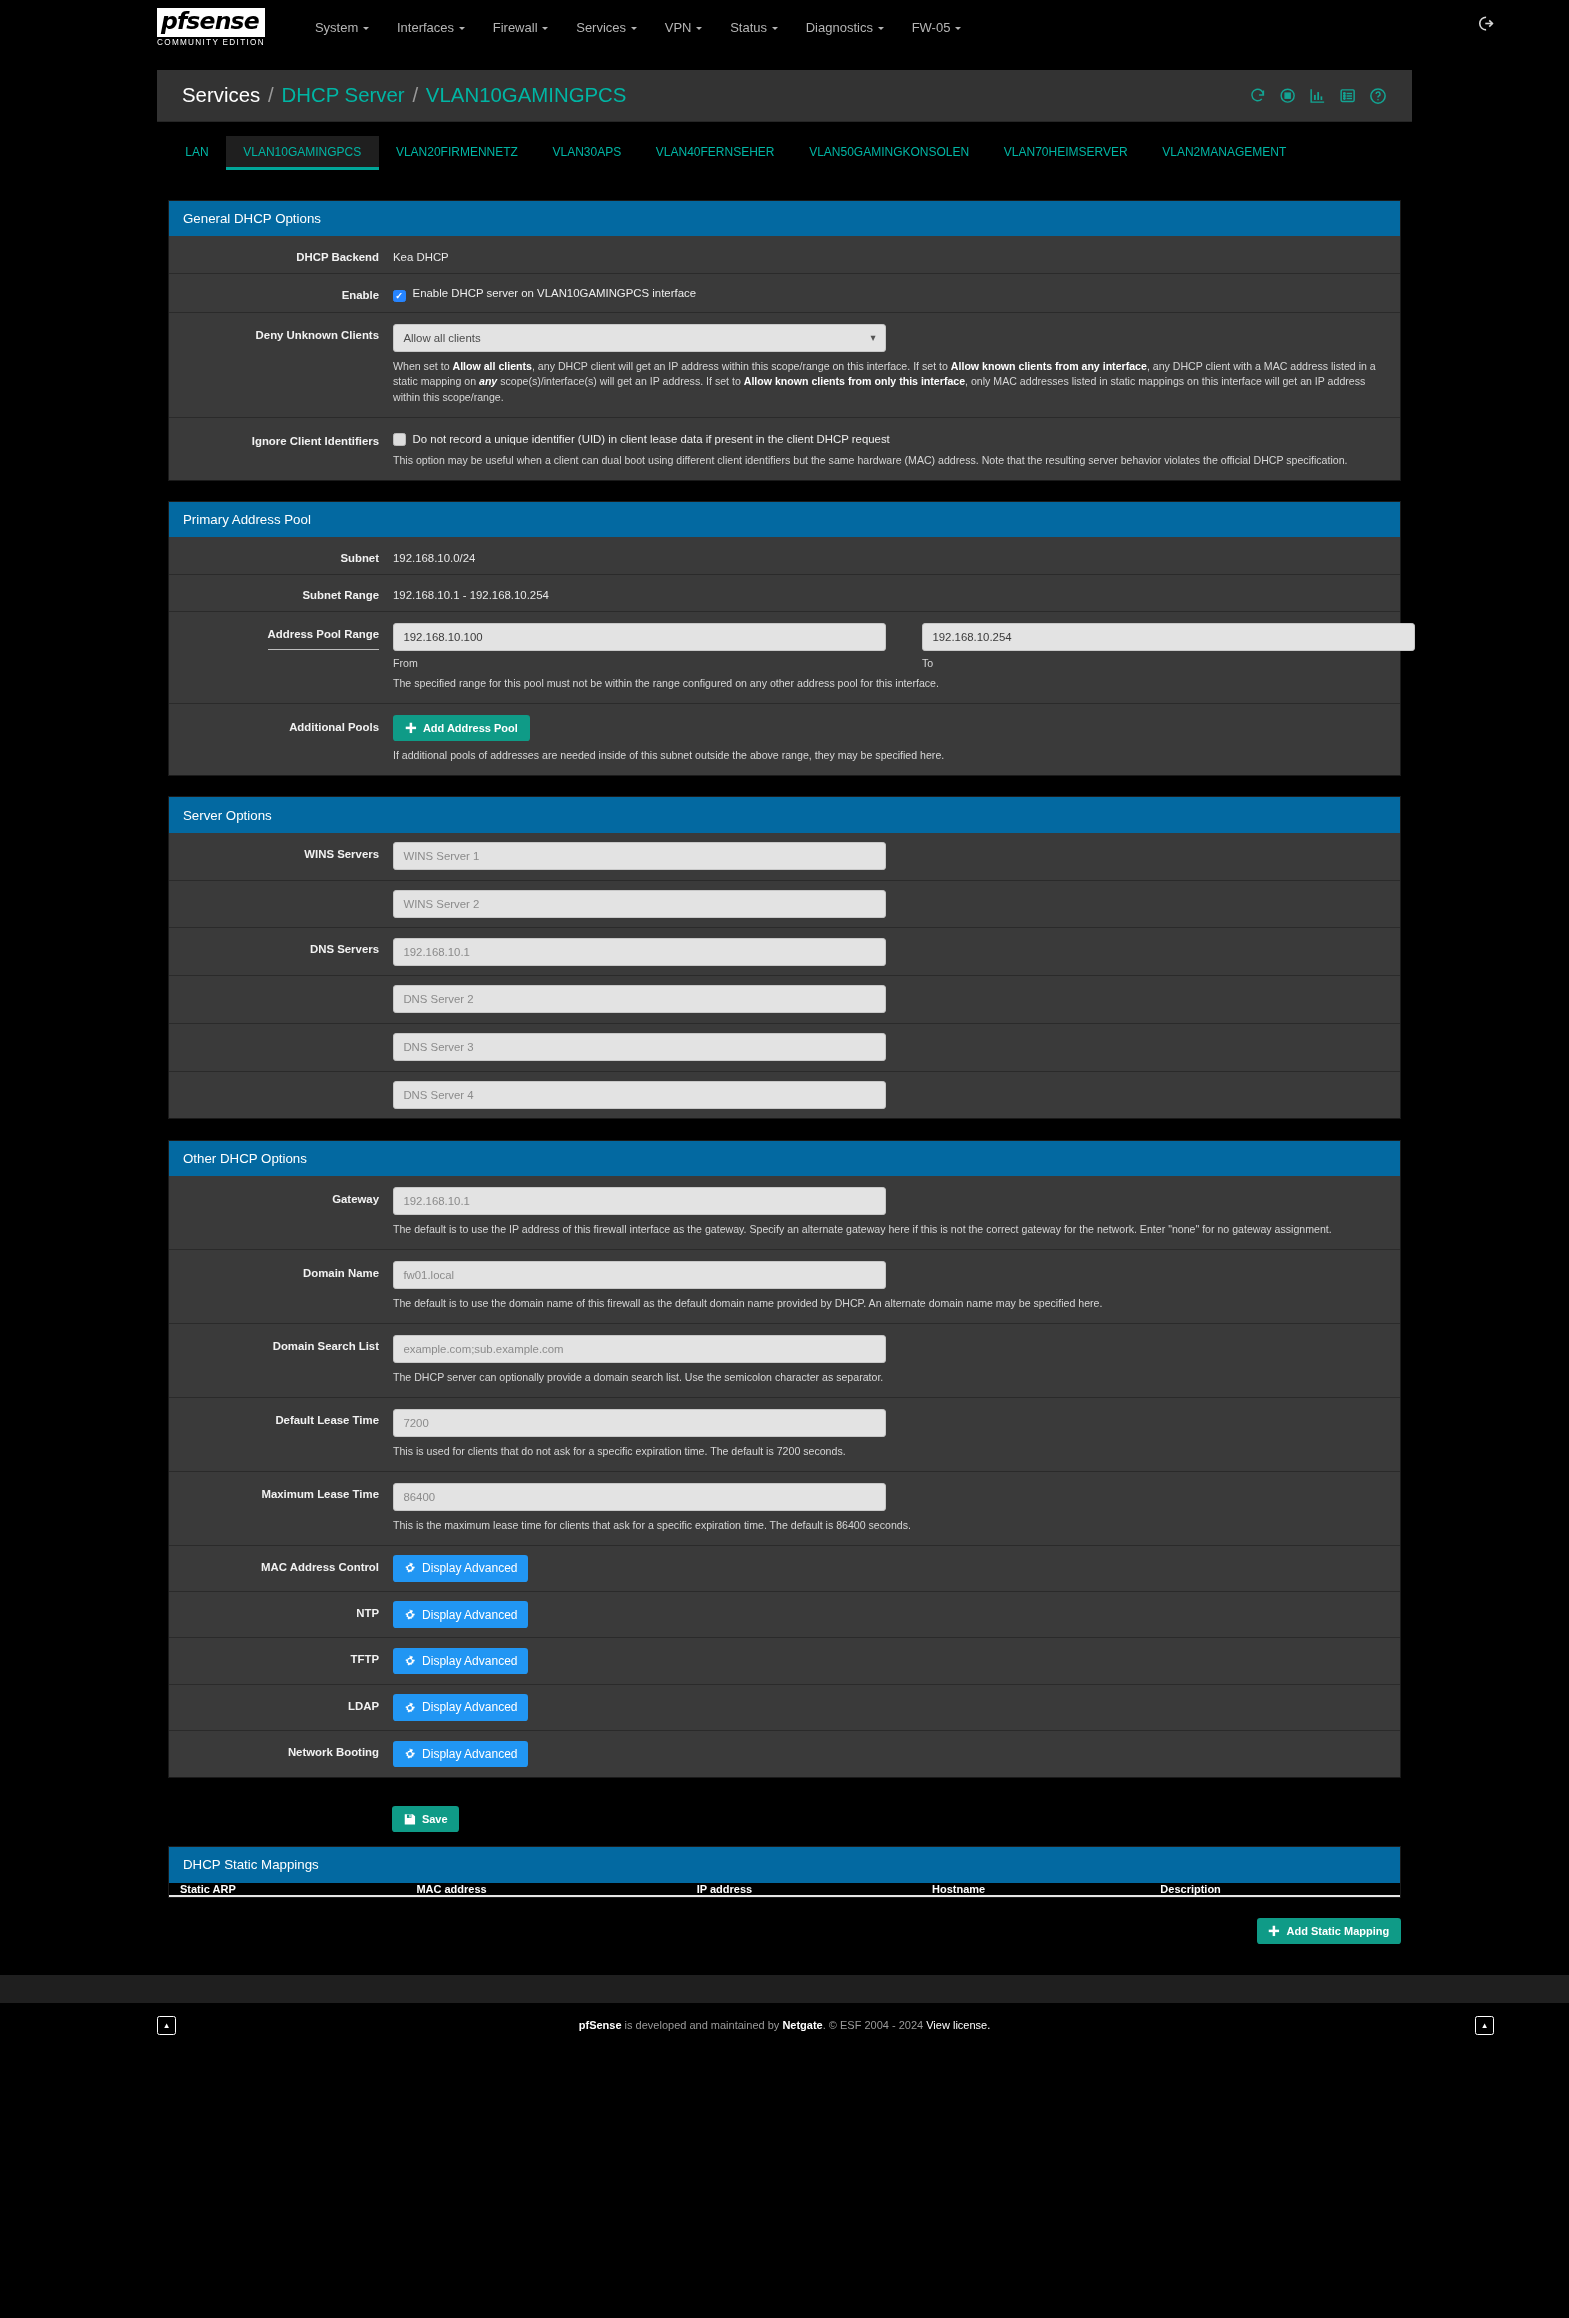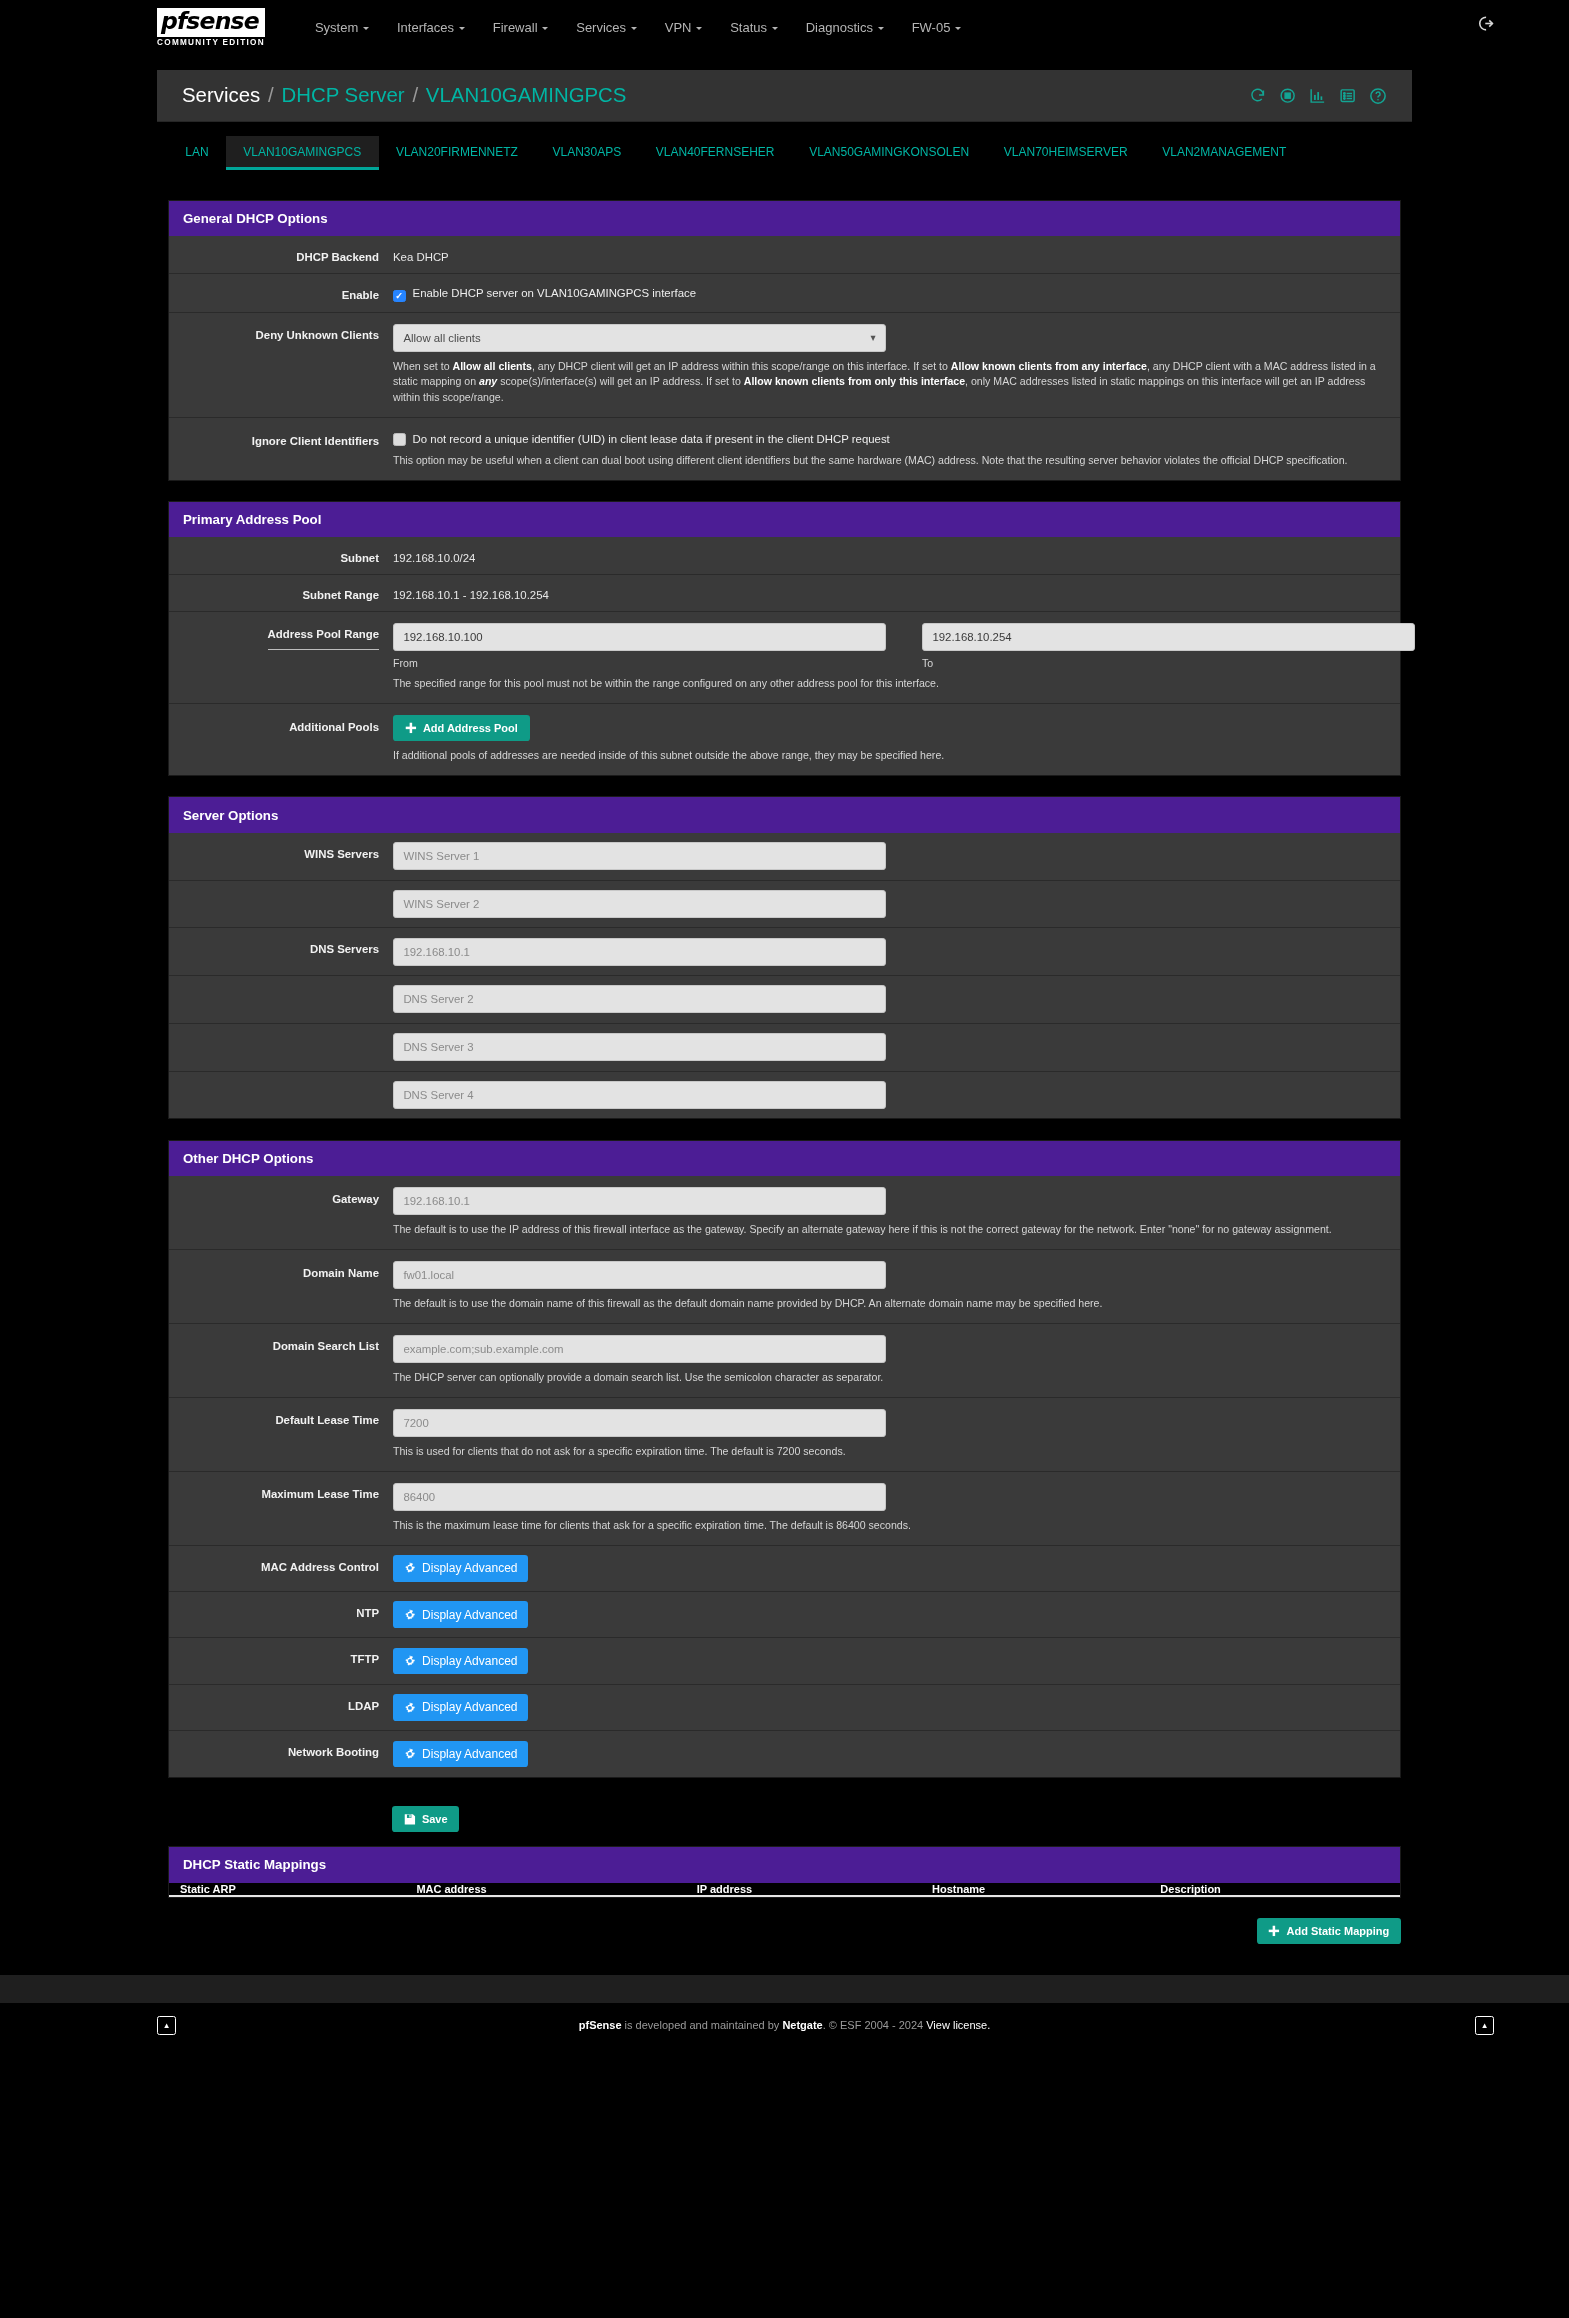--- a/index.html
+++ b/index.html
@@ -21,21 +21,21 @@
   .brand { display:flex; flex-direction:column; justify-content:center; margin-right:36px; }
   .brand-logo {
     background:#fff; color:#000;
     font-size:23.5px; font-weight:bold; font-style:italic;
     letter-spacing:-0.8px; line-height:1;
     padding:2.4px 4.7px 3.1px 3.9px; display:inline-block;
     font-family:"DejaVu Sans", sans-serif;
   }
   .brand-sub {
     color:#fff; font-size:8.2px; letter-spacing:1.3px;
-    margin-top:1px; font-weight:bold;
+    margin-top:1px; font-weight:normal;
   }
   .nav-items { display:flex; align-items:center; gap:0; }
   .nav-item {
     color:#b5b5b5; font-size:13px;
     padding:0 14px; line-height:55px;
     cursor:pointer; white-space:nowrap;
   }
   .caret {
     display:inline-block; width:0; height:0; margin-left:4.7px;
     border-left:3.9px solid transparent; border-right:3.9px solid transparent;
@@ -75,24 +75,24 @@
     position:relative;
   }
   .tab.active {
     background:#1f1f1f;
     border-bottom:3.9px solid #00a699;
   }
 
   
   .panel { margin:0 11px 20.4px 11px; }
   .panel-head {
-    background:#4c1d95;
+    background:#0369a1;
     border:0.8px solid #1a1a1a; border-bottom:none;
     padding:10.2px 14px;
-    font-size:13.3px; font-weight:bold; color:#fff;
+    font-size:13.3px; font-weight:normal; color:#fff;
   }
   .panel-body { border:0.8px solid #1a1a1a; border-top:none; }
   .row {
     display:flex; align-items:flex-start;
     background:#3a3a3a;
     border-bottom:0.8px solid #2a2a2a;
     padding:11px 0;
   }
   .row.tight { padding:9.4px 0; }
   .row:last-child { border-bottom:none; }

